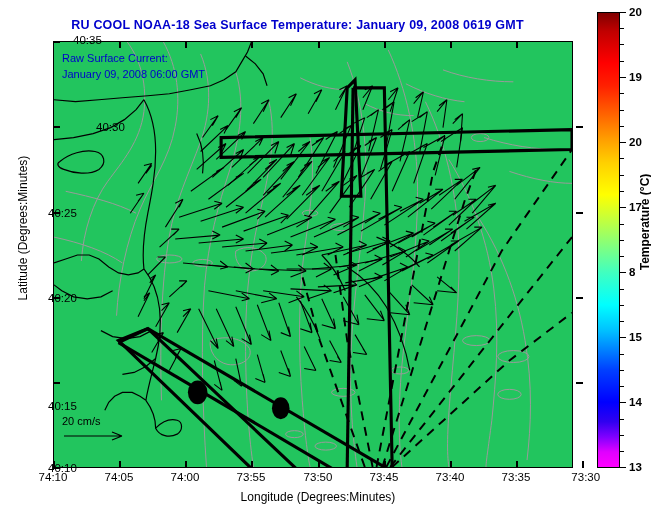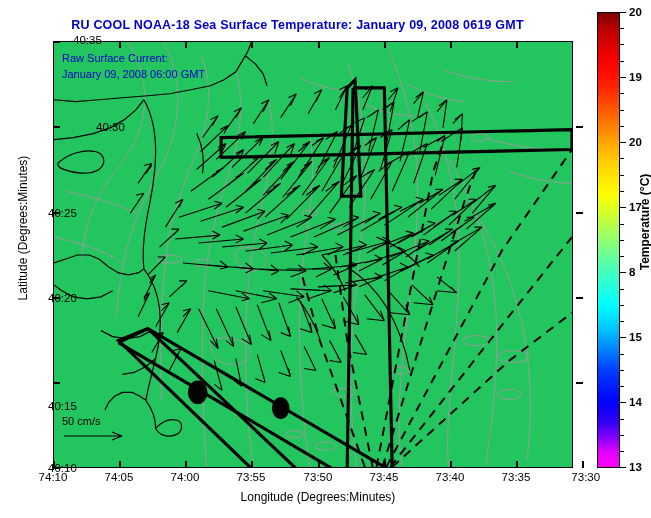--- a/index.html
+++ b/index.html
@@ -311,21 +311,21 @@
         <ellipse cx="232" cy="368" rx="9" ry="11"></ellipse>
       </g>
     </svg>
 
     <div id="annot">
       <div>Raw Surface Current:</div>
       <div>January 09, 2008 06:00 GMT</div>
     </div>
 
     <div id="scalebar">
-      <span class="lbl">50 cm/s</span>
+      <span class="lbl">20 cm/s</span>
       <svg width="70" height="14">
         <path d="M2,7 L60,7 M60,7 L50,3 M60,7 L50,11" stroke="#000" stroke-width="1.2" fill="none"></path>
       </svg>
     </div>
   </div>
 
   <div class="tick" style="left:53px;top:461px;width:1.5px;height:7px;"></div>
   <div class="tick" style="left:119px;top:461px;width:1.5px;height:7px;"></div>
   <div class="tick" style="left:185px;top:461px;width:1.5px;height:7px;"></div>
   <div class="tick" style="left:251px;top:461px;width:1.5px;height:7px;"></div>

